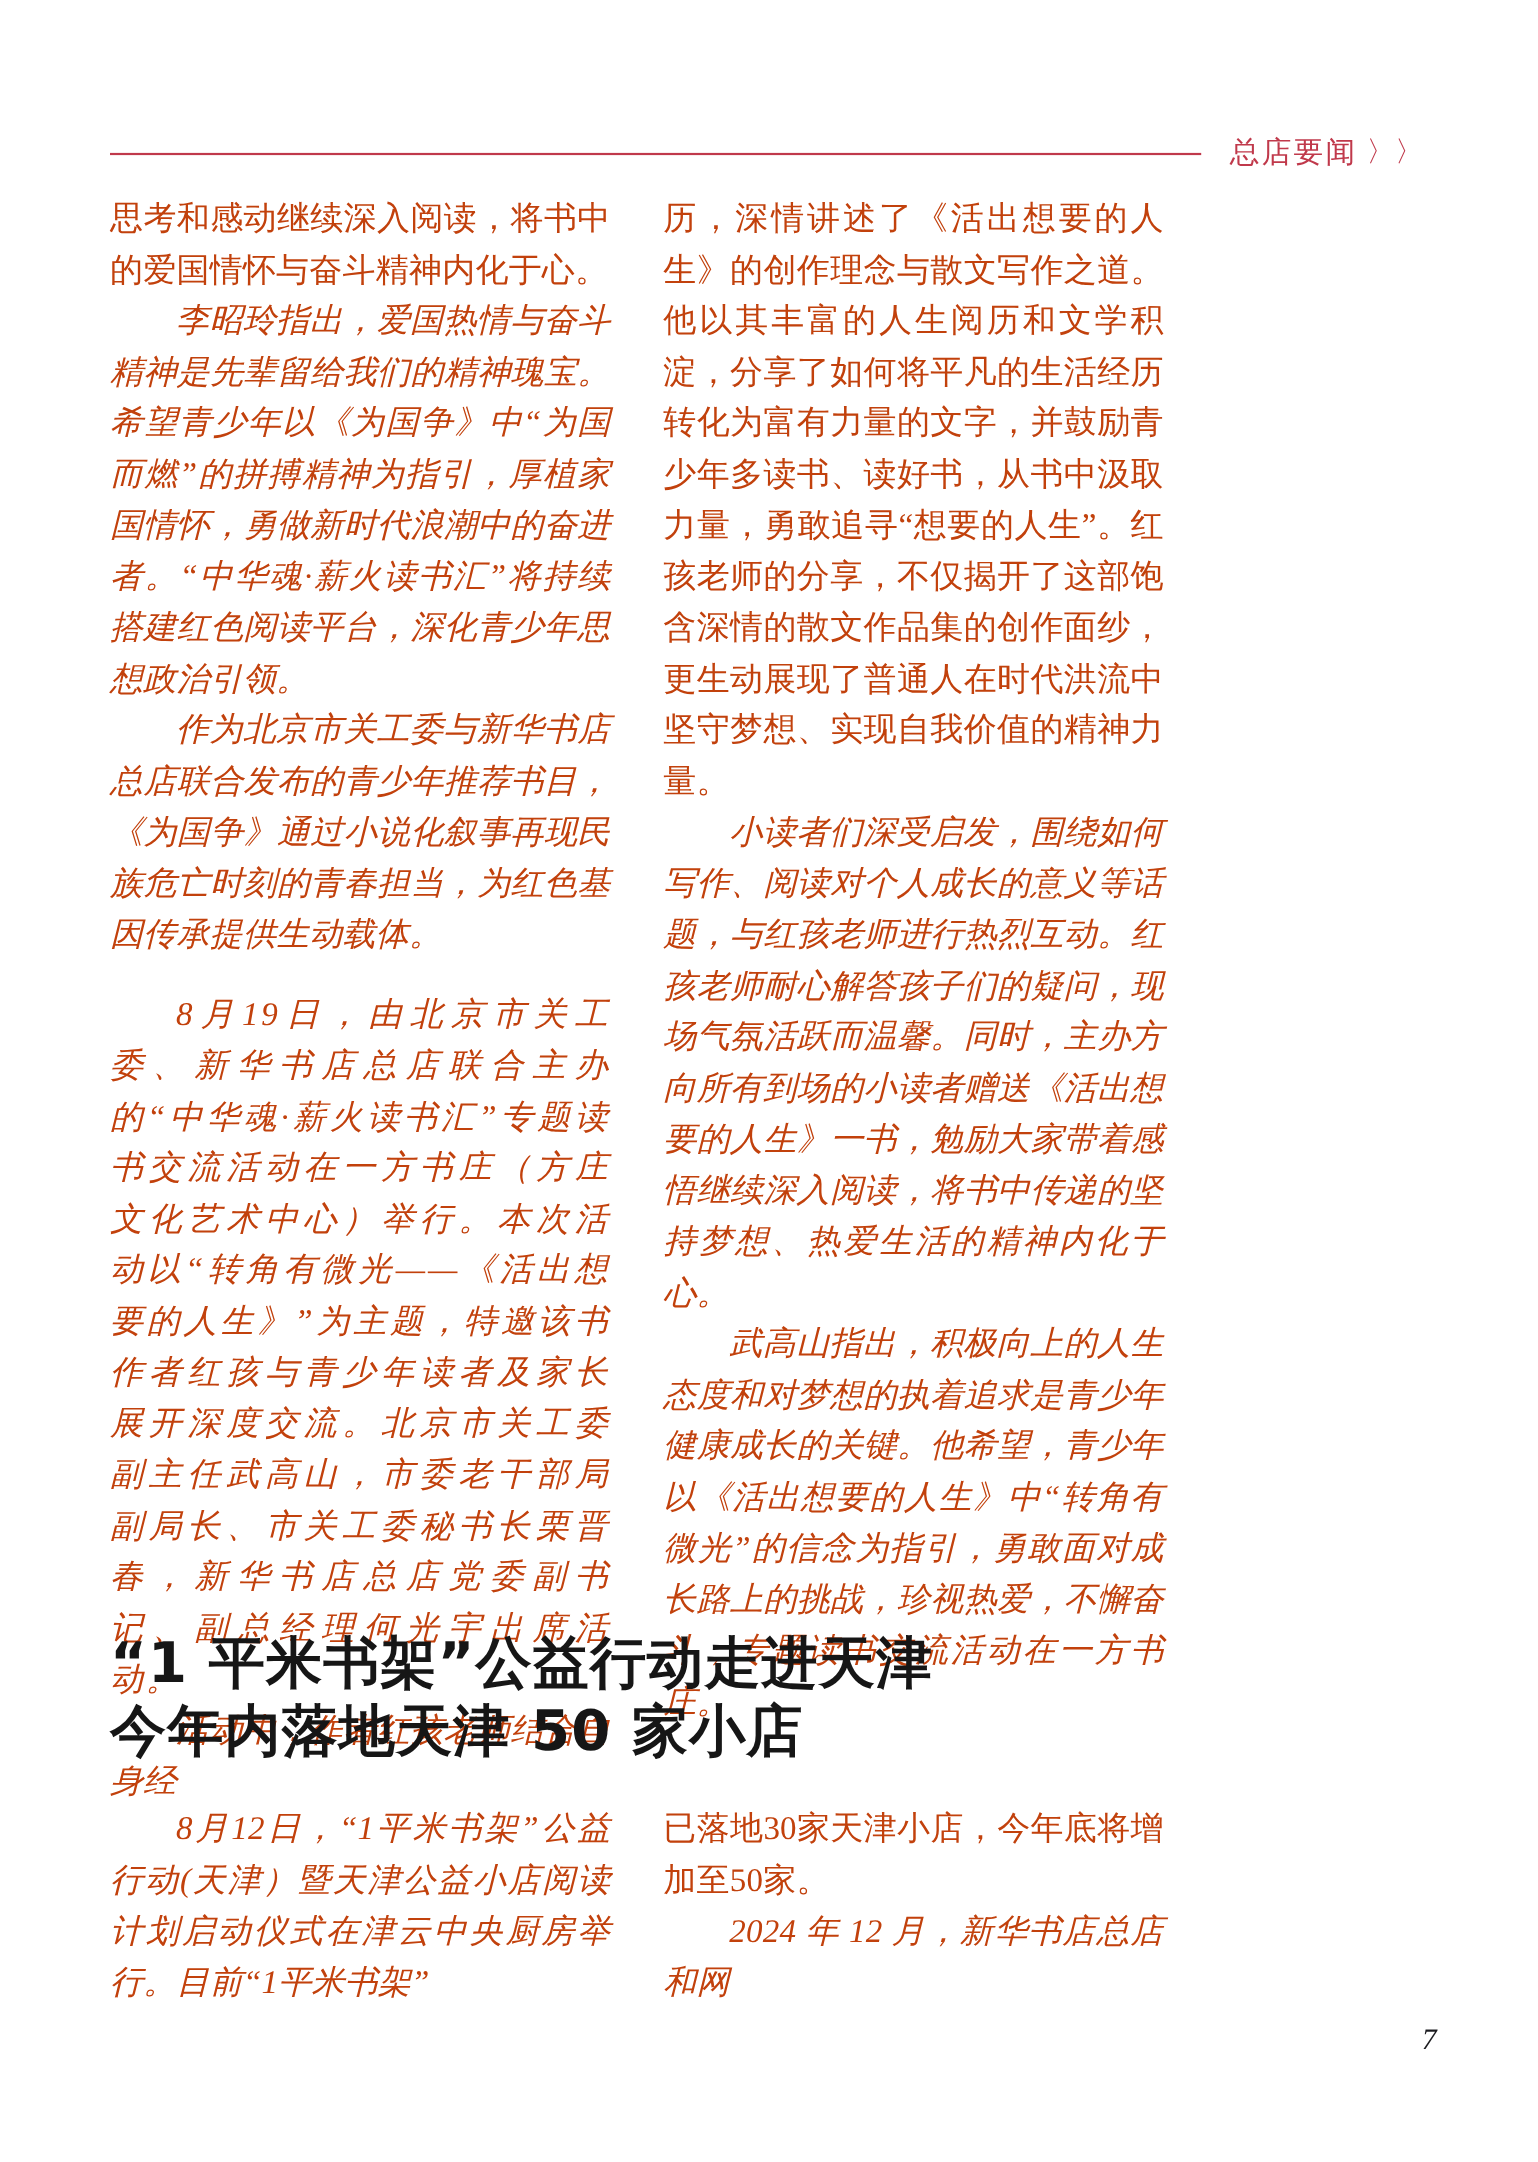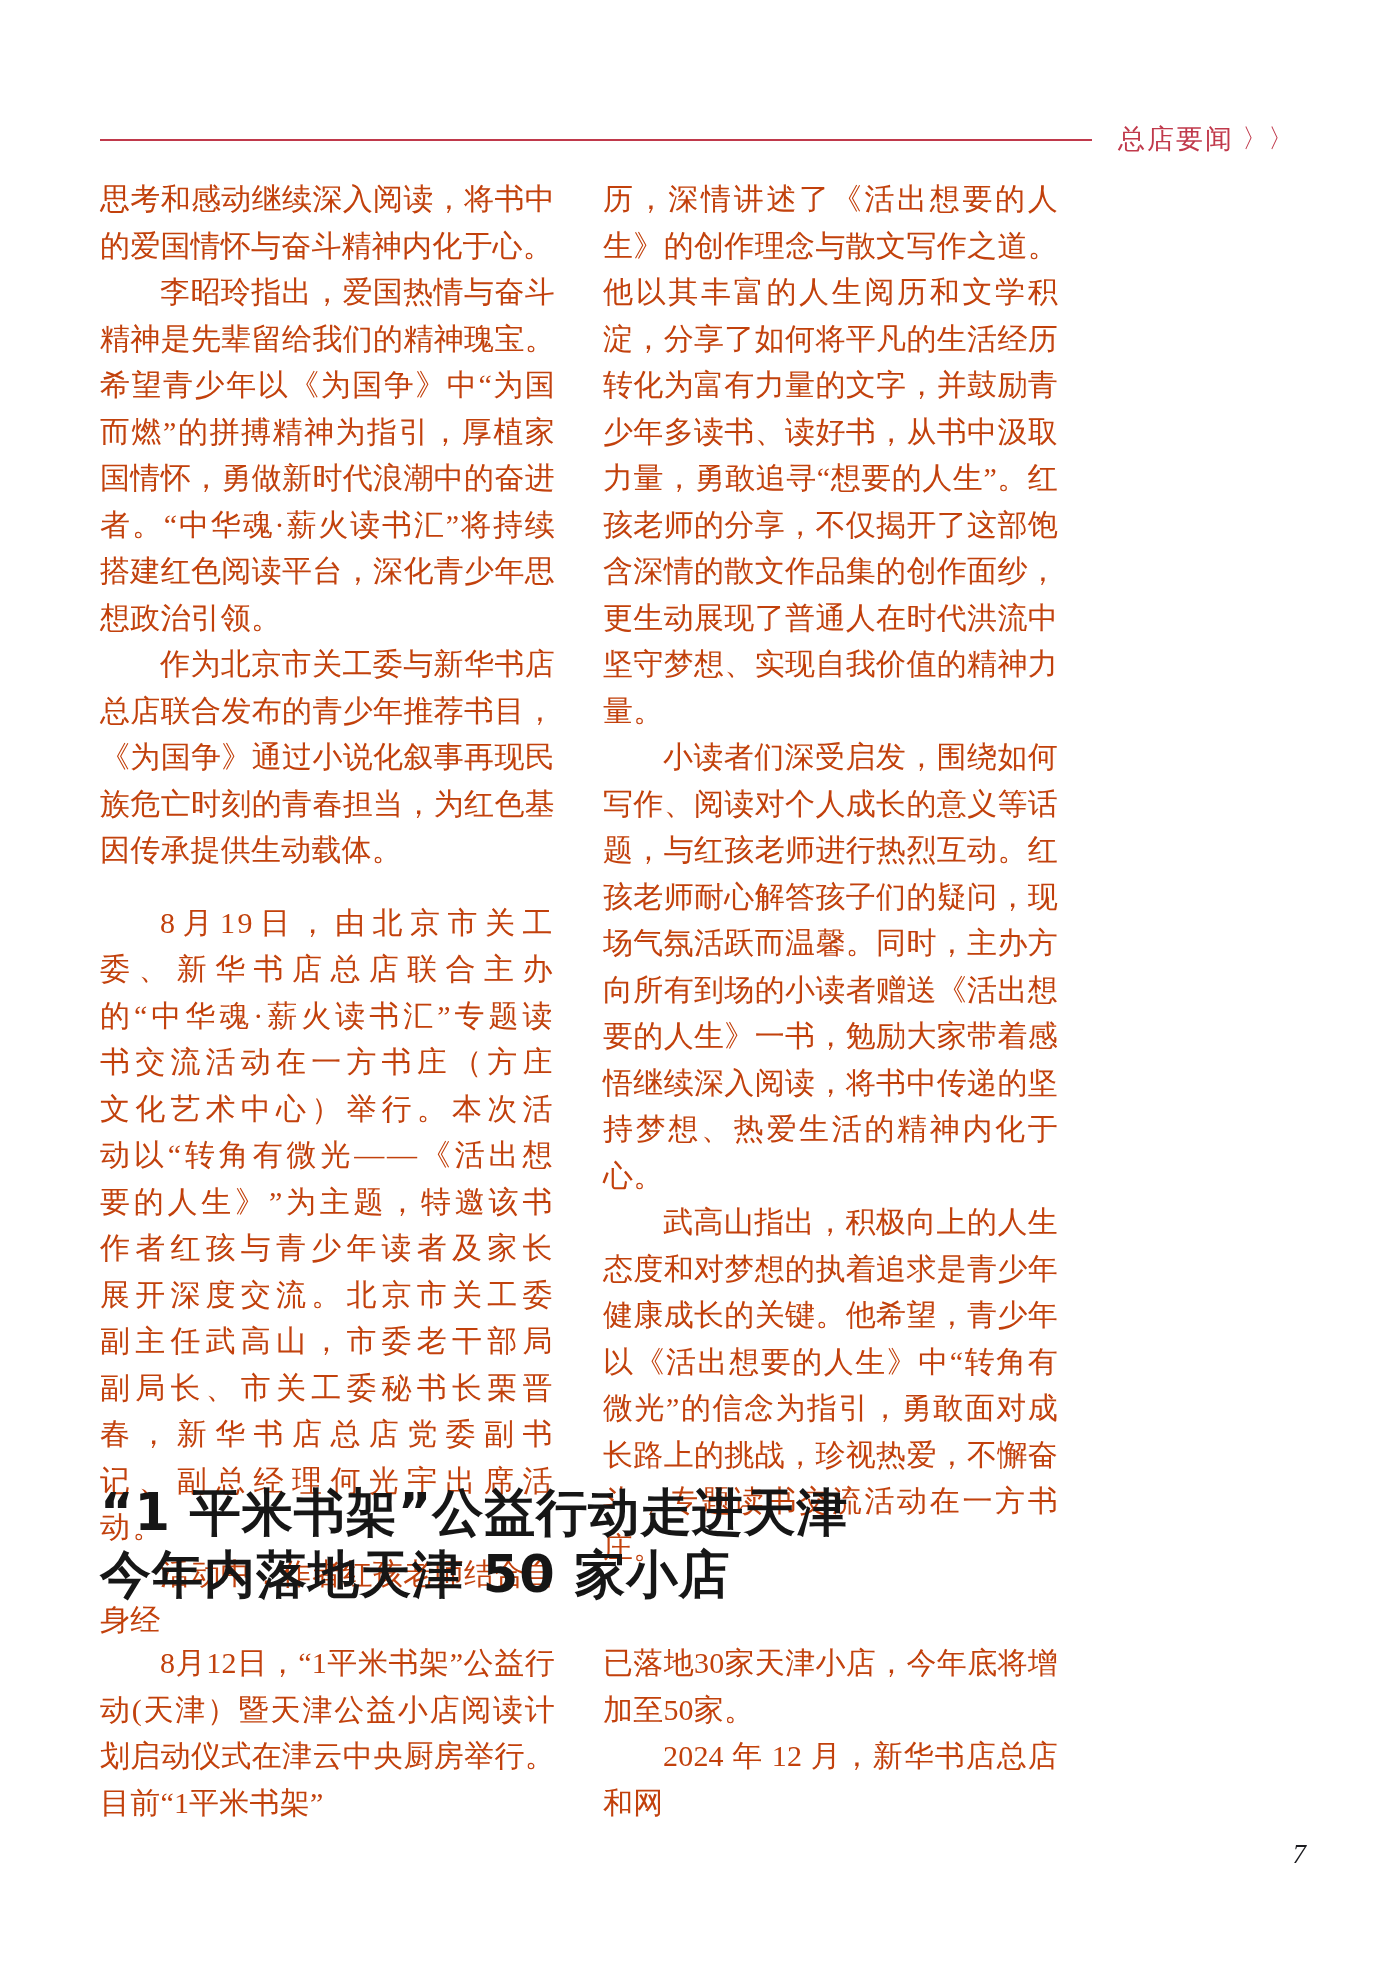--- a/index.html
+++ b/index.html
@@ -69,20 +69,21 @@
     font-size: 30px;
     line-height: 46.5px;
     color: #c2410c;
     text-align: justify;
     text-justify: inter-ideograph;
     text-align-last: left;
     letter-spacing: 0.2px;
   }
   .col p.indent {
     text-indent: 2em;
+    font-style: italic;
   }
   .col p.gap-before {
     margin-top: 26px;
   }
   .col p.loose {
     letter-spacing: 2.6px;
   }
 
   
   .headline {

